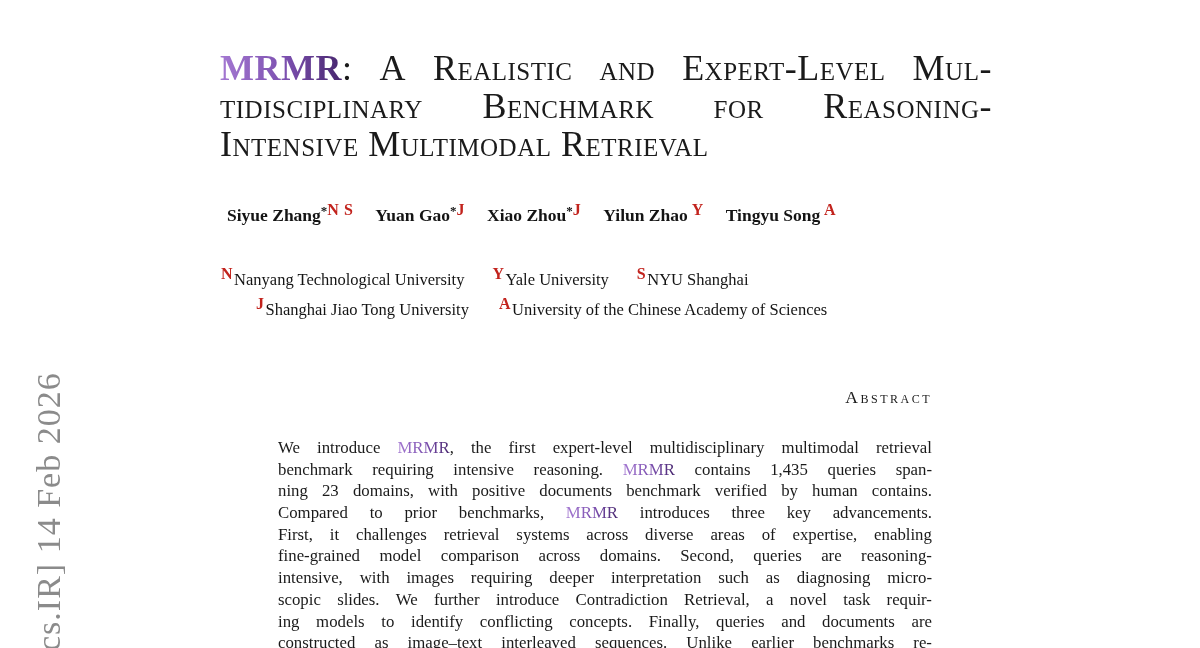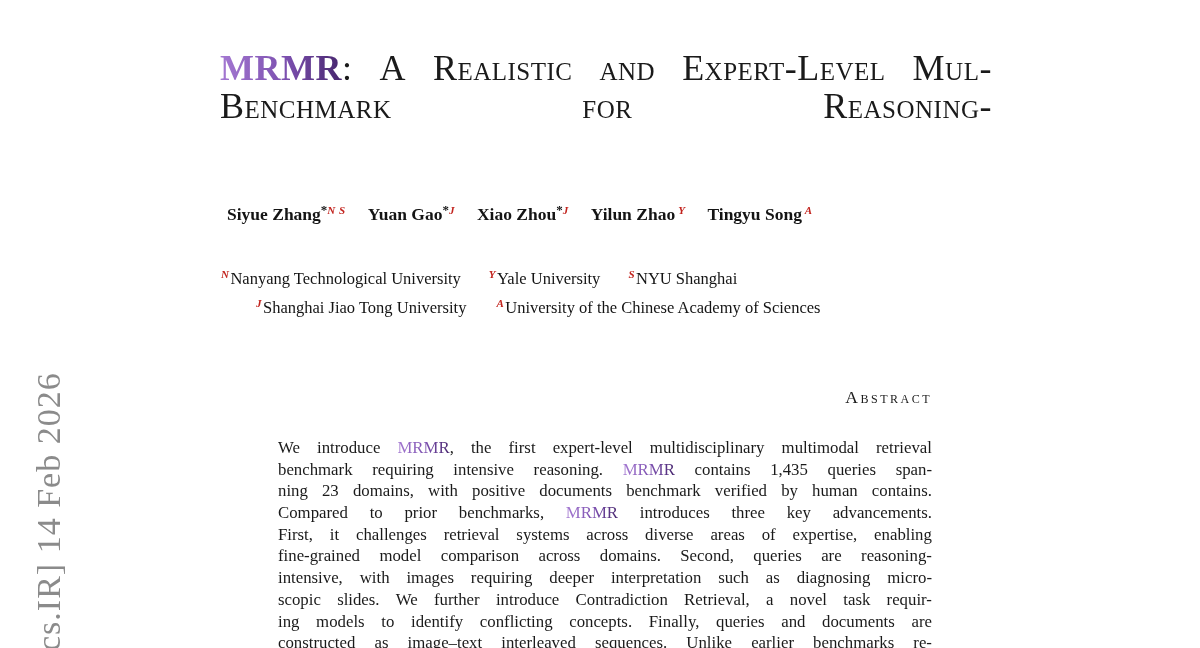--- a/index.html
+++ b/index.html
@@ -62,23 +62,22 @@
     left: 227px;
     top: 198px;
     font-size: 17.5px;
     font-weight: bold;
     line-height: 24px;
     white-space: nowrap;
   }
   .author { display: inline-block; }
   .sup {
     color: #c2231d;
-    font-style: italic;
-    font-weight: bold;
-    font-size: 11px;
+    font-weight: bold;
+    font-size: 16px;
     vertical-align: 6px;
     letter-spacing: 0.5px;
     white-space: pre;
   }
   .star {
     font-weight: bold;
     font-size: 13px;
     vertical-align: 6px;
     color: #141414;
   }
@@ -133,24 +132,26 @@
   <div class="title" id="title">
       <div class="t-line just">
         <span class="tok"><span class="brand">MRMR</span><span>:</span></span>
         <span class="tok"><span>A</span></span>
         <span class="tok"><span>Realistic</span></span>
         <span class="tok"><span>and</span></span>
         <span class="tok"><span>Expert-Level</span></span>
         <span class="tok"><span>Mul-</span></span>
       </div>
       <div class="t-line just">
+        <span class="tok"><span>tidisciplinary</span></span>
         <span class="tok"><span>Benchmark</span></span>
         <span class="tok"><span>for</span></span>
         <span class="tok"><span>Reasoning-</span></span>
       </div>
+      <div class="t-line"><span class="tok"><span>Intensive</span></span> <span class="tok"><span>Multimodal</span></span> <span class="tok"><span>Retrieval</span></span></div>
     </div>
   <div class="authors" id="authors">
       <div class="author-row"><span class="author" style="margin-right: 22px;"><span class="name">Siyue Zhang</span><span class="star">*</span><span class="sup">N S</span></span><span class="author" style="margin-right: 22px;"><span class="name">Yuan Gao</span><span class="star">*</span><span class="sup">J</span></span><span class="author" style="margin-right: 22px;"><span class="name">Xiao Zhou</span><span class="star">*</span><span class="sup">J</span></span><span class="author" style="margin-right: 22px;"><span class="name">Yilun Zhao</span><span class="sup"> Y</span></span><span class="author" style="margin-right: 0px;"><span class="name">Tingyu Song</span><span class="sup"> A</span></span></div>
     </div>
   <div class="affils" id="affils">
       <div class="affil-row"><span class="affil" style="margin-right: 28px;"><span class="sup">N</span><span class="name">Nanyang Technological University</span></span><span class="affil" style="margin-right: 28px;"><span class="sup">Y</span><span class="name">Yale University</span></span><span class="affil" style="margin-right: 0px;"><span class="sup">S</span><span class="name">NYU Shanghai</span></span></div>
       <div class="affil-row"><span class="affil" style="margin-right: 30px; margin-left: 35px;"><span class="sup">J</span><span class="name">Shanghai Jiao Tong University</span></span><span class="affil" style="margin-right: 0px;"><span class="sup">A</span><span class="name">University of the Chinese Academy of Sciences</span></span></div>
     </div>
   <div class="abs-head">Abstract</div>
   <div class="abs-body" id="absbody">

